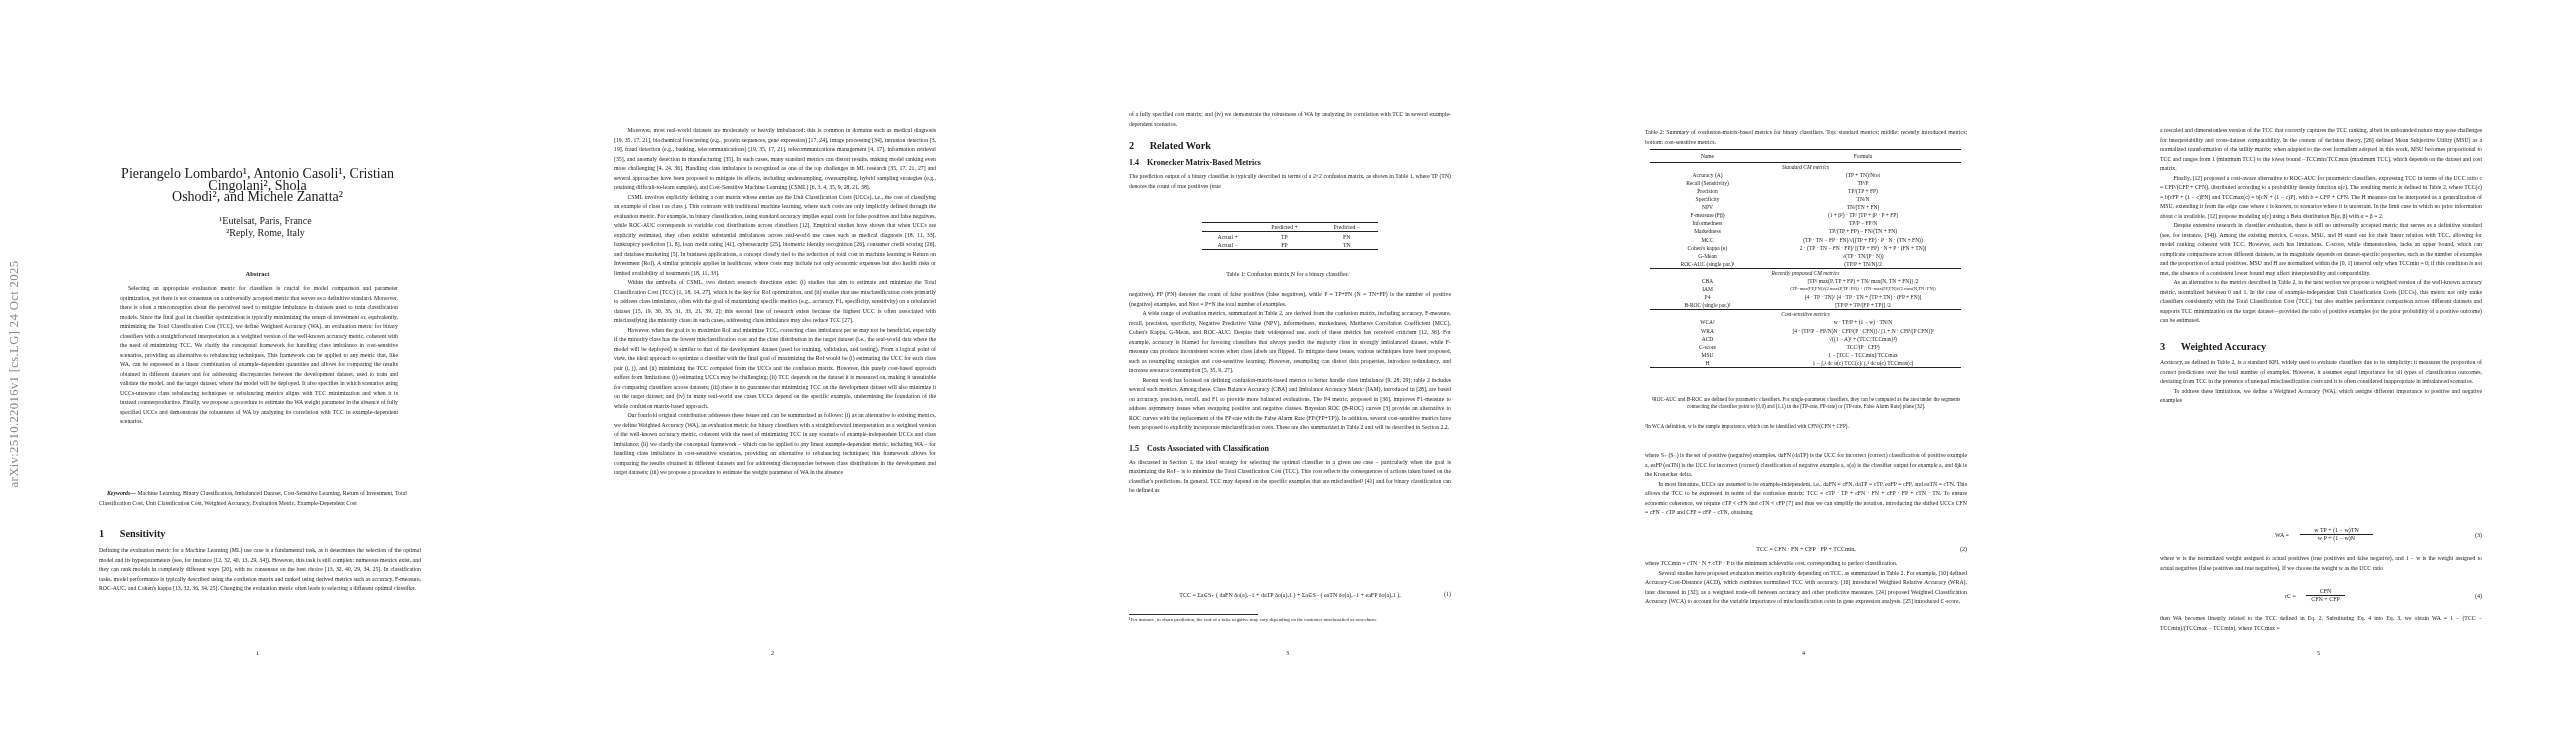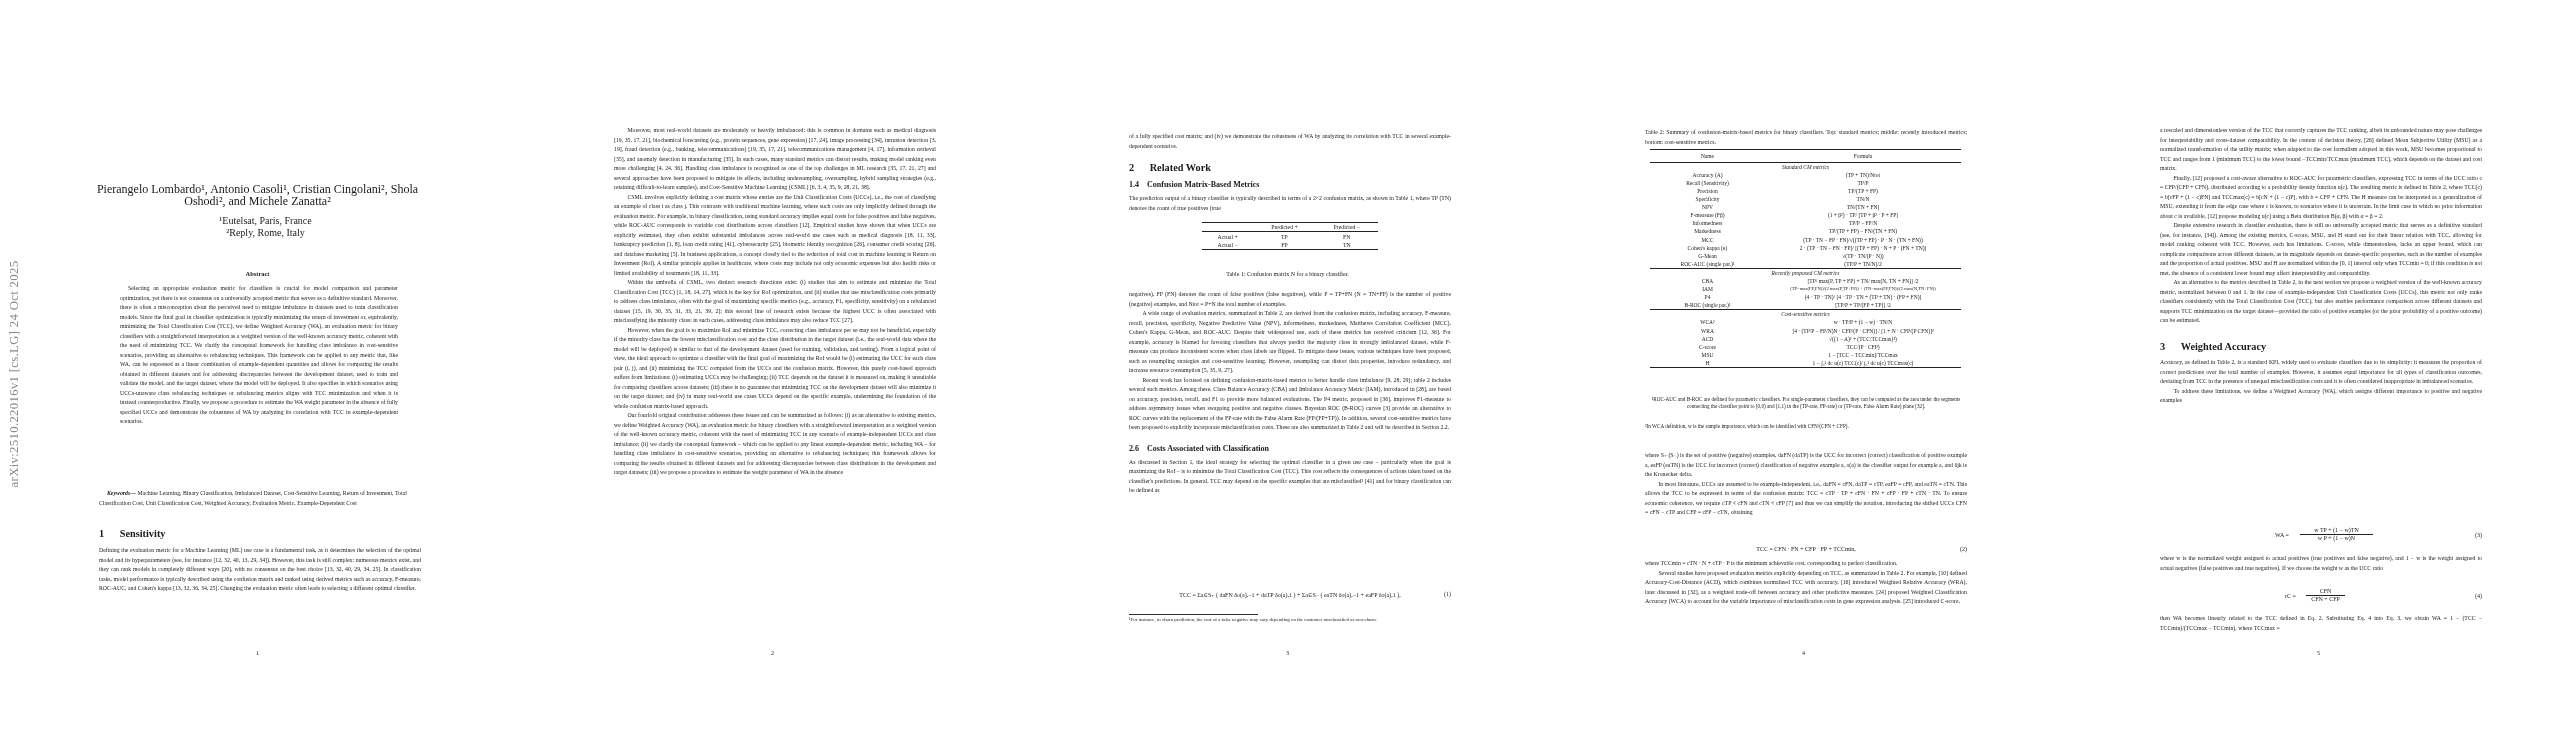--- a/index.html
+++ b/index.html
@@ -8,21 +8,21 @@
   .page { position: absolute; top: 0; width: 515px; height: 729px; background: #fff; }
   .col { position: absolute; left: 99px; width: 322px; font-size: 5.8px; line-height: 7.7px; text-align: justify; }
   .p { margin: 0; text-indent: 13.4px; hyphens: auto; }
   .p.noind { text-indent: 0; }
   .pagenum { position: absolute; left: 0; width: 515px; text-align: center; font-size: 6px; }
   .watermark { position: absolute; left: 4.9px; top: 173px; width: 18px; height: 401px;
                color: #8a8a8a; font-size: 12.8px; font-family: "Liberation Serif", serif; }
   .watermark span { position: absolute; left: 50%; top: 50%; transform: translate(-50%,-50%) rotate(-90deg);
                     white-space: nowrap; letter-spacing: 0.3px; }
   .title { position: absolute; left: 0; width: 515px; text-align: center; font-size: 12.8px; top: 154px; }
-  .authors { position: absolute; left: 91px; width: 333px; text-align: center; font-size: 12px; line-height: 11.5px; top: 184px; }
+  .authors { position: absolute; left: 91px; width: 333px; text-align: center; font-size: 14px; line-height: 11.5px; top: 168px; }
   .affil { position: absolute; left: 0; width: 515px; text-align: center; font-size: 10px; line-height: 12px; top: 215px; margin-left: 8px; }
   .abs-head { position: absolute; left: 0; width: 515px; text-align: center; font-size: 6.4px; font-weight: bold; top: 270px; }
   .abstract { position: absolute; left: 120px; width: 278px; top: 284px; font-size: 5.8px; line-height: 9.5px; text-align: justify; }
   .kw { position: absolute; left: 99px; width: 331px; top: 489px; font-size: 5.8px; line-height: 9.5px; }
   .h1 { font-size: 10.3px; font-weight: bold; margin: 0; }
   .h1 .num { display: inline-block; width: 20.7px; }
   .h2 { font-size: 8px; font-weight: bold; margin: 0; }
   .h2 .num { display: inline-block; width: 18px; }
   table { border-collapse: collapse; }
   .t1 { position: absolute; left: 172px; width: 176px; font-size: 5.8px; }
@@ -78,24 +78,24 @@
     <p class="p">Moreover, most real-world datasets are moderately or heavily imbalanced: this is common in domains such as medical diagnosis [19, 35, 17, 21], biochemical forecasting (e.g., protein sequences, gene expression) [17, 24], image processing [34], intrusion detection [3, 19], fraud detection (e.g., banking, telecommunications) [19, 35, 17, 21], telecommunications management [4, 17], information retrieval [35], and anomaly detection in manufacturing [35]. In such cases, many standard metrics can distort results, making model ranking even more challenging [4, 24, 36]. Handling class imbalance is recognized as one of the top challenges in ML research [35, 17, 21, 27] and several approaches have been proposed to mitigate its effects, including undersampling, oversampling, hybrid sampling strategies (e.g., retaining difficult-to-learn samples), and Cost-Sensitive Machine Learning (CSML) [6, 3, 4, 35, 9, 28, 21, 38].</p>
     <p class="p">CSML involves explicitly defining a cost matrix whose entries are the Unit Classification Costs (UCCs), i.e., the cost of classifying an example of class i as class j. This contrasts with traditional machine learning, where such costs are only implicitly defined through the evaluation metric. For example, in binary classification, using standard accuracy implies equal costs for false positives and false negatives, while ROC-AUC corresponds to variable cost distributions across classifiers [12]. Empirical studies have shown that when UCCs are explicitly estimated, they often exhibit substantial imbalances across real-world use cases such as medical diagnosis [18, 11, 33], bankruptcy prediction [1, 8], loan credit rating [41], cybersecurity [25], biometric identity recognition [26], consumer credit scoring [26], and database marketing [5]. In business applications, a concept closely tied to the reduction of total cost in machine learning is Return on Investment (RoI). A similar principle applies in healthcare, where costs may include not only economic expenses but also health risks or limited availability of treatments [18, 11, 33].</p>
     <p class="p">Within the umbrella of CSML, two distinct research directions exist: (i) studies that aim to estimate and minimize the Total Classification Cost (TCC) [1, 18, 14, 27], which is the key for RoI optimization, and (ii) studies that use misclassification costs primarily to address class imbalance, often with the goal of maximizing specific metrics (e.g., accuracy, F1, specificity, sensitivity) on a rebalanced dataset [15, 19, 30, 35, 31, 33, 21, 39, 2]; this second line of research exists because the highest UCC is often associated with misclassifying the minority class: in such cases, addressing class imbalance may also reduce TCC [27].</p>
     <p class="p">However, when the goal is to maximize RoI and minimize TCC, correcting class imbalance per se may not be beneficial, especially if the minority class has the lowest misclassification cost and the class distribution in the target dataset (i.e., the real-world data where the model will be deployed) is similar to that of the development dataset (used for training, validation, and testing). From a logical point of view, the ideal approach to optimize a classifier with the final goal of maximizing the RoI would be (i) estimating the UCC for each class pair (i, j), and (ii) minimizing the TCC computed from the UCCs and the confusion matrix. However, this purely cost-based approach suffers from limitations: (i) estimating UCCs may be challenging; (ii) TCC depends on the dataset it is measured on, making it unsuitable for comparing classifiers across datasets; (iii) there is no guarantee that minimizing TCC on the development dataset will also minimize it on the target dataset; and (iv) in many real-world use cases UCCs depend on the specific example, undermining the foundation of the whole confusion matrix-based approach.</p>
     <p class="p">Our fourfold original contribution addresses these issues and can be summarized as follows: (i) as an alternative to existing metrics, we define Weighted Accuracy (WA), an evaluation metric for binary classifiers with a straightforward interpretation as a weighted version of the well-known accuracy metric, coherent with the need of minimizing TCC in any scenario of example-independent UCCs and class imbalance; (ii) we clarify the conceptual framework – which can be applied to any linear example-dependent metric, including WA – for handling class imbalance in cost-sensitive scenarios, providing an alternative to rebalancing techniques; this framework allows for comparing the results obtained in different datasets and for addressing discrepancies between class distributions in the development and target datasets; (iii) we propose a procedure to estimate the weight parameter of WA in the absence</p>
   </div>
   <div class="pagenum" style="top:650px;">2</div>
 </div>
 
 <div class="page" style="left:1030px;">
-  <div class="col" style="top:132px;line-height:9.5px;">
+  <div class="col" style="top:110px;line-height:9.5px;">
     <p class="p noind">of a fully specified cost matrix; and (iv) we demonstrate the robustness of WA by analyzing its correlation with TCC in several example-dependent scenarios.</p>
     <h1 class="h1" style="margin-top:12px;"><span class="num">2</span><span>Related Work</span></h1>
-    <h2 class="h2" style="margin-top:7.3px;"><span class="num">1.4</span><span>Confusion Matrix-Based Metrics</span></h2>
+    <h2 class="h2" style="margin-top:7.3px;"><span class="num">1.4</span><span>Kronecker Matrix-Based Metrics</span></h2>
     <p class="p noind" style="margin-top:4.9px;">The prediction output of a binary classifier is typically described in terms of a 2×2 confusion matrix, as shown in Table 1, where TP (TN) denotes the count of true positives (true</p>
   </div>
 
   <table class="t1" style="top:222px;">
     <tbody>
         <tr class="top">
       <th class="top" style="border-bottom:0.6px solid #222;"></th>
       <th class="top" style="border-bottom:0.6px solid #222;">Predicted +</th>
       <th class="top" style="border-bottom:0.6px solid #222;">Predicted −</th>
     </tr>
@@ -110,21 +110,21 @@
       <td class="bot">TN</td>
     </tr>
   </tbody>
     </table>
   <div class="cap" style="top:271px;">Table 1: Confusion matrix N for a binary classifier.</div>
 
   <div class="col" style="top:290px;line-height:9.5px;">
     <p class="p noind">negatives), FP (FN) denotes the count of false positives (false negatives), while P = TP+FN (N = TN+FP) is the number of positive (negative) examples, and Ntot = P+N the total number of examples.</p>
     <p class="p">A wide range of evaluation metrics, summarized in Table 2, are derived from the confusion matrix, including accuracy, F-measure, recall, precision, specificity, Negative Predictive Value (NPV), informedness, markedness, Matthews Correlation Coefficient (MCC), Cohen's Kappa, G-Mean, and ROC-AUC. Despite their widespread use, each of these metrics has received criticism [12, 36]. For example, accuracy is blamed for favoring classifiers that always predict the majority class in strongly imbalanced dataset, while F-measure can produce inconsistent scores when class labels are flipped. To mitigate these issues, various techniques have been proposed, such as resampling strategies and cost-sensitive learning. However, resampling can distort data properties, introduce redundancy, and increase resource consumption [5, 35, 9, 27].</p>
     <p class="p">Recent work has focused on defining confusion-matrix-based metrics to better handle class imbalance [9, 28, 29]; table 2 includes several such metrics. Among these, Class Balance Accuracy (CBA) and Imbalance Accuracy Metric (IAM), introduced in [28], are based on accuracy, precision, recall, and F1 to provide more balanced evaluations. The P4 metric, proposed in [36], improves F1-measure to address asymmetry issues when swapping positive and negative classes. Bayesian ROC (B-ROC) curves [3] provide an alternative to ROC curves with the replacement of the FP-rate with the False Alarm Rate (FP/(FP+TP)). In addition, several cost-sensitive metrics have been proposed to explicitly incorporate misclassification costs. These are also summarized in Table 2 and will be described in Section 2.2.</p>
-    <h2 class="h2" style="margin-top:11px;"><span class="num">2.6</span><span>Costs Associated with Classification</span></h2>
+    <h2 class="h2" style="margin-top:11px;"><span class="num">1.5</span><span>Costs Associated with Classification</span></h2>
     <p class="p noind" style="margin-top:4.9px;">As discussed in Section 1, the ideal strategy for selecting the optimal classifier in a given use case – particularly when the goal is maximizing the RoI – is to minimize the Total Classification Cost (TCC). This cost reflects the consequences of actions taken based on the classifier's predictions. In general, TCC may depend on the specific examples that are misclassified¹ [41] and for binary classification can be defined as</p>
   </div>
 
   <div class="eq" style="top:591px;">
     <div class="body">TCC = Σa∈S₊ ( daFN δo(a),−1 + daTP δo(a),1 ) + Σa∈S₋ ( eaTN δo(a),−1 + eaFP δo(a),1 ),</div>
     <div class="num">(1)</div>
   </div>
   <div class="fnrule" style="top:614px;"></div>
   <div class="fn" style="top:617px;">¹For instance, in churn prediction, the cost of a false negative may vary depending on the customer misclassified as non-churn.</div>
   <div class="pagenum" style="top:650px;">3</div>

